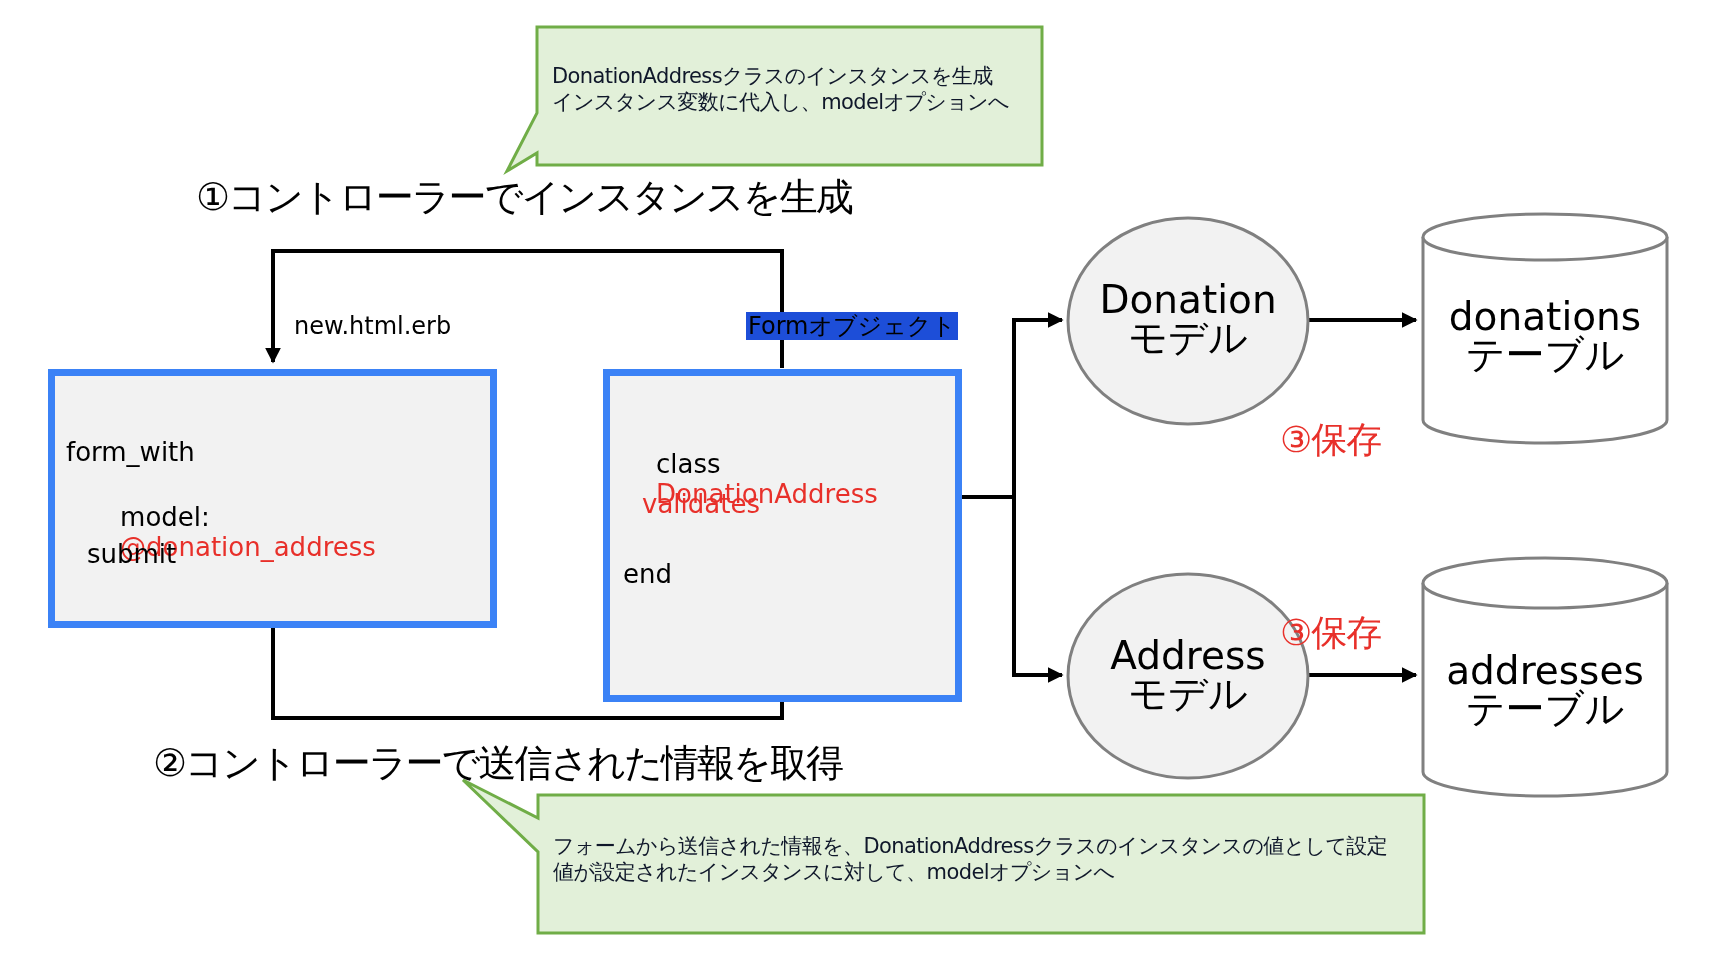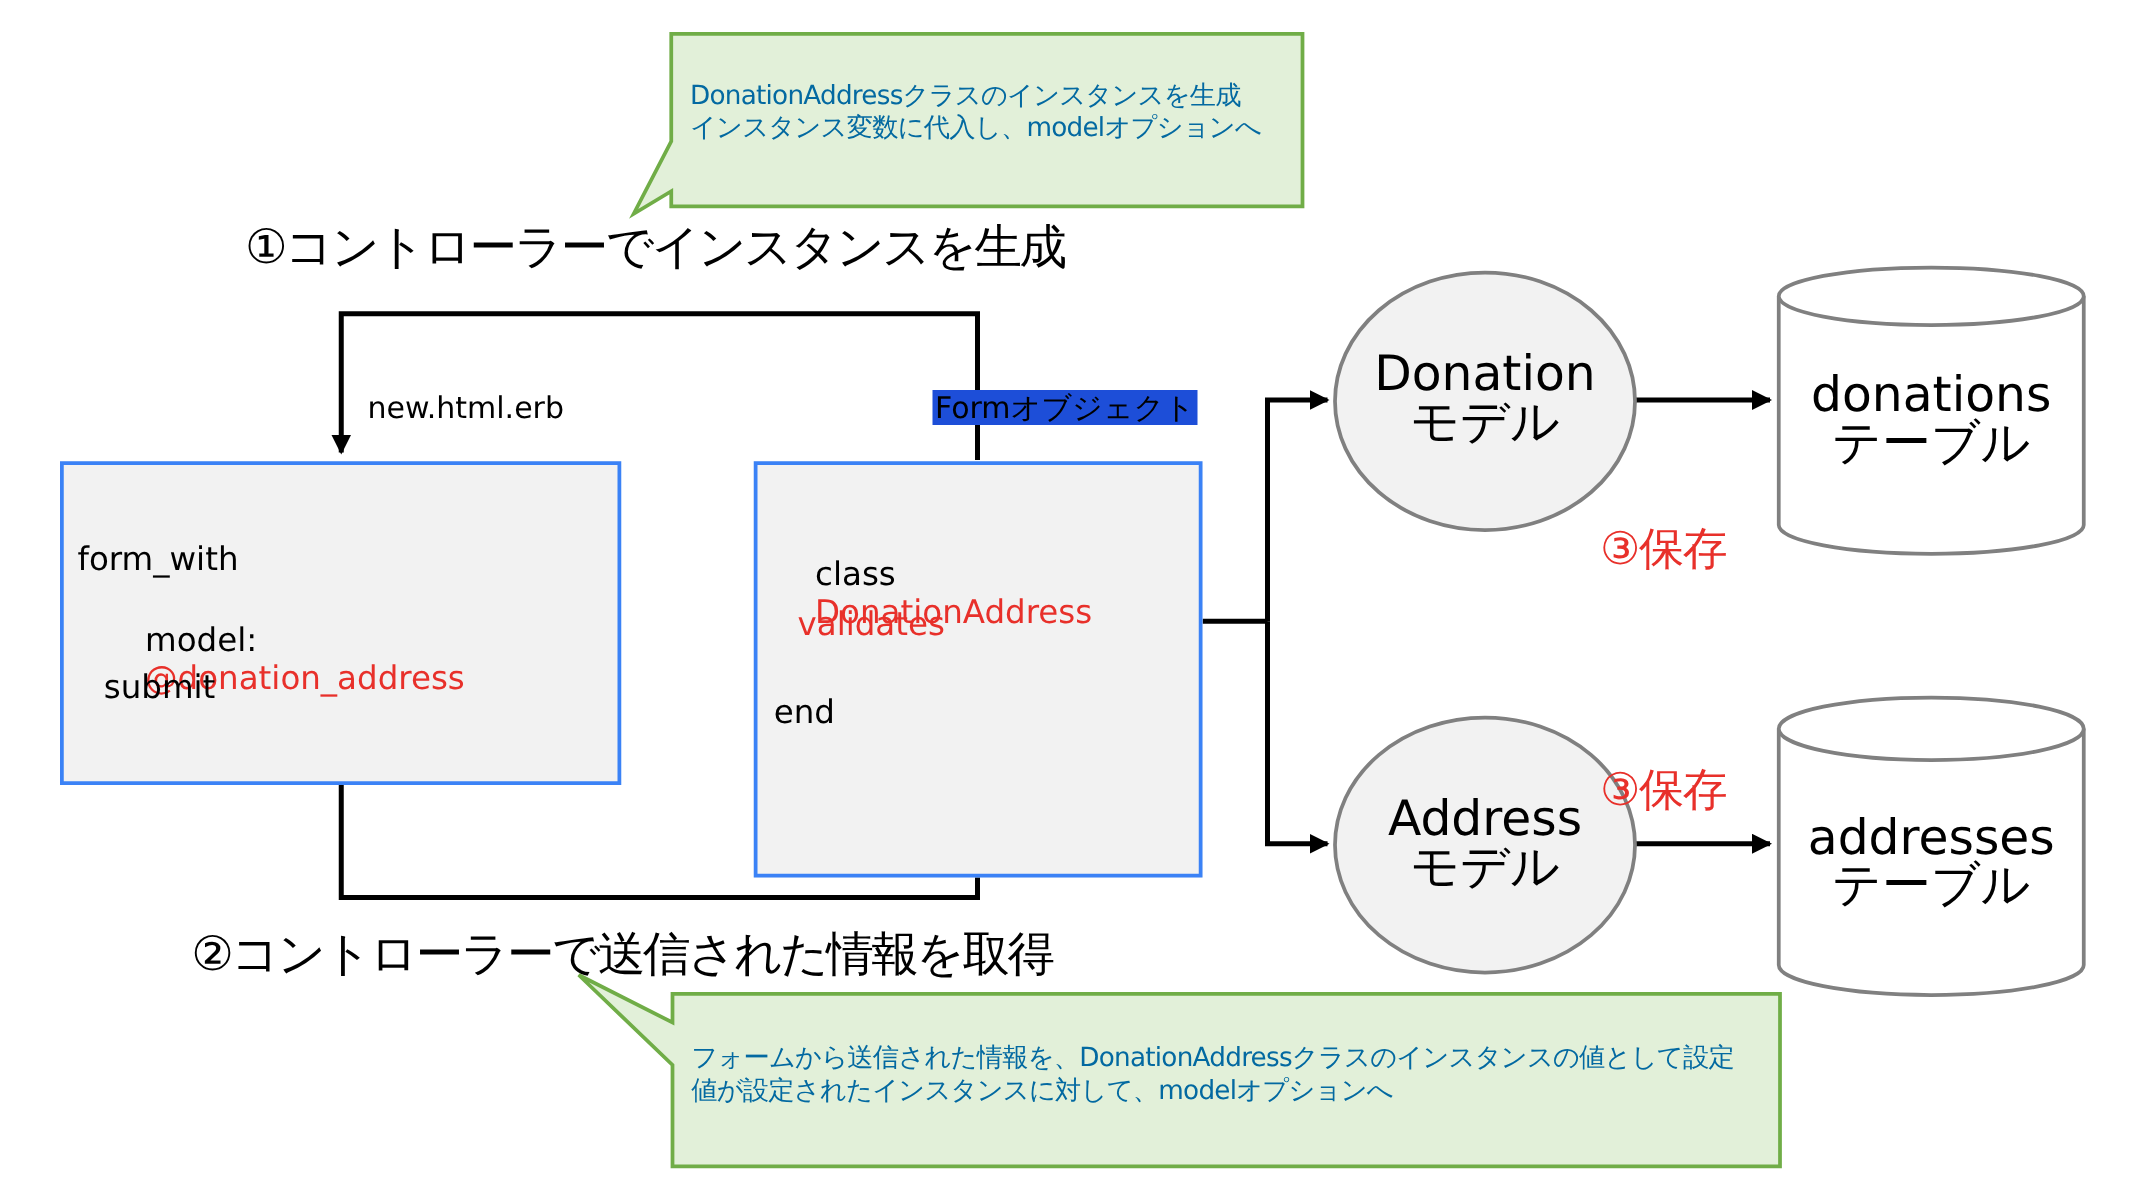--- a/index.html
+++ b/index.html
@@ -1,22 +1,22 @@
 <!DOCTYPE html>
 <html><head>
 <meta charset="utf-8">
 <style>
   html, body { margin: 0; padding: 0; background: #ffffff; }
   body { width: 1718px; height: 960px; position: relative; overflow: hidden;
          font-family: "DejaVu Sans", "Liberation Sans", sans-serif; color: #000; }
   svg.lines { position: absolute; left: 0; top: 0; width: 1718px; height: 960px; }
   .red { color: #E8302A; }
-  .box { position: absolute; background: #F2F2F2; border: 3px solid #3b82f6; box-sizing: border-box; }
+  .box { position: absolute; background: #F2F2F2; border: 7px solid #3b82f6; box-sizing: border-box; }
   .code { position: absolute; font-size: 26px; line-height: 30px; white-space: pre; }
-  .callout-text { position: absolute; font-size: 21px; line-height: 25px; letter-spacing: -0.6px; white-space: nowrap; color: #0369a1; }
+  .callout-text { position: absolute; font-size: 21px; line-height: 25px; letter-spacing: -0.6px; white-space: nowrap; color: #0f172a; }
   .step-title { position: absolute; font-size: 38px; line-height: 46px; color: #000000; letter-spacing: -2px; white-space: nowrap; }
   .save-label { position: absolute; font-size: 36px; line-height: 44px; color: #E8302A; letter-spacing: -1px; white-space: nowrap; margin-top: 47px; }
   .label { position: absolute; font-size: 24px; line-height: 28px; white-space: nowrap; background: #1d4ed8; }
   .node-text { position: absolute; font-size: 39px; line-height: 36px; text-align: center; white-space: nowrap; }
 </style>
 </head>
 <body>
 
 <svg class="lines" viewBox="0 0 1718 960">
   <defs>

